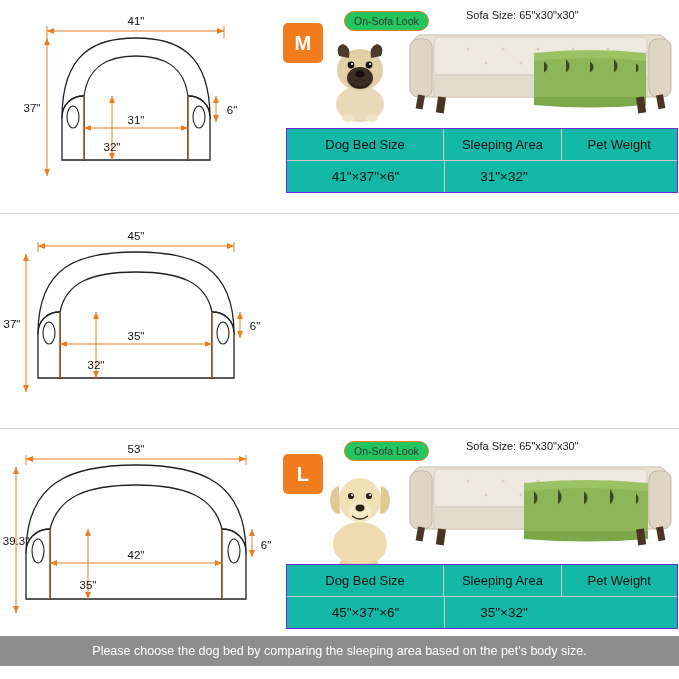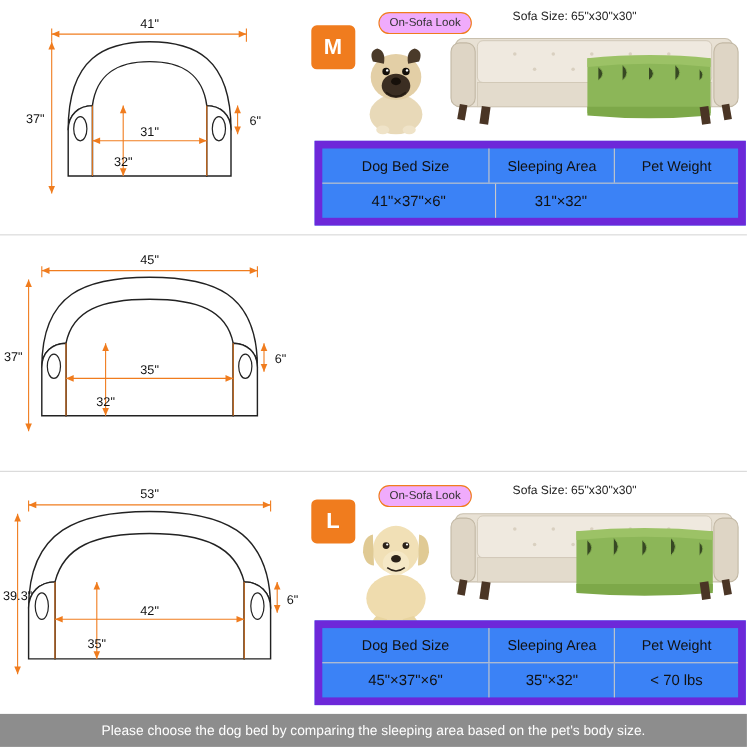--- a/index.html
+++ b/index.html
@@ -40,39 +40,39 @@
     display:flex;align-items:center;justify-content:center;
     font-size:20px;
     letter-spacing:0.5px;
   }
 
   
   .onsofa{
     position:absolute;
     border:1px solid #f07c1e;
     border-radius:12px;
-    background:#f0abfc;
+    background:#22c55e;
     color:#333;
     font-size:10.5px;
     padding:3px 9px;
     white-space:nowrap;
   }
   .sofasize{
     position:absolute;
     font-size:11px;
     color:#222;
     white-space:nowrap;
   }
 
   
   .table{
     position:absolute;
-    border:7px solid #6d28d9;
+    border:1px solid #6d28d9;
     box-sizing:border-box;
-    background:#3b82f6;
+    background:#14b8a6;
   }
   .trow{display:flex;}
   .thead .tcell{font-size:13px;}
   .tcell{
     box-sizing:border-box;
     border-right:1px solid #c9c9c9;
     display:flex;align-items:center;justify-content:center;
     font-size:13.5px;
     color:#111;
     height:31px;
@@ -82,21 +82,21 @@
   .c1{width:158px;}
   .c2{width:118px;}
   .c3{width:116px;}
 
   
   .photo{position:absolute;}
   .sofa-wrap{position:absolute;}
 
   
   .footer{
-    position:absolute;left:0;bottom:0;
+    position:absolute;left:0;bottom:13px;
     width:679px;height:30px;
     background:#8d8d8d;
     color:#fff;
     display:flex;align-items:center;justify-content:center;
     font-size:12.5px;
   }
   .footer span{display:block;}
 </style>
 </head>
 <body>
@@ -339,21 +339,20 @@
 
     <div class="table" style="left:286px;top:350px;width:392px;">
       <div class="trow thead">
         <div class="tcell c1">Dog Bed Size</div>
         <div class="tcell c2">Sleeping Area</div>
         <div class="tcell c3">Pet Weight</div>
       </div>
       <div class="trow">
         <div class="tcell c1">45"×37"×6"</div>
         <div class="tcell c2">35"×32"</div>
-        <div class="tcell c3">&lt; 70 lbs</div>
       </div>
     </div>
   </div>
 
   <div class="row r3">
 
     <div class="diagram">
       <svg width="272" height="200" viewBox="0 0 272 200">
         <path d="M26 124 C26 52, 72 36, 136 36 C200 36, 246 52, 246 124
                  C246 110, 236 100, 222 100

